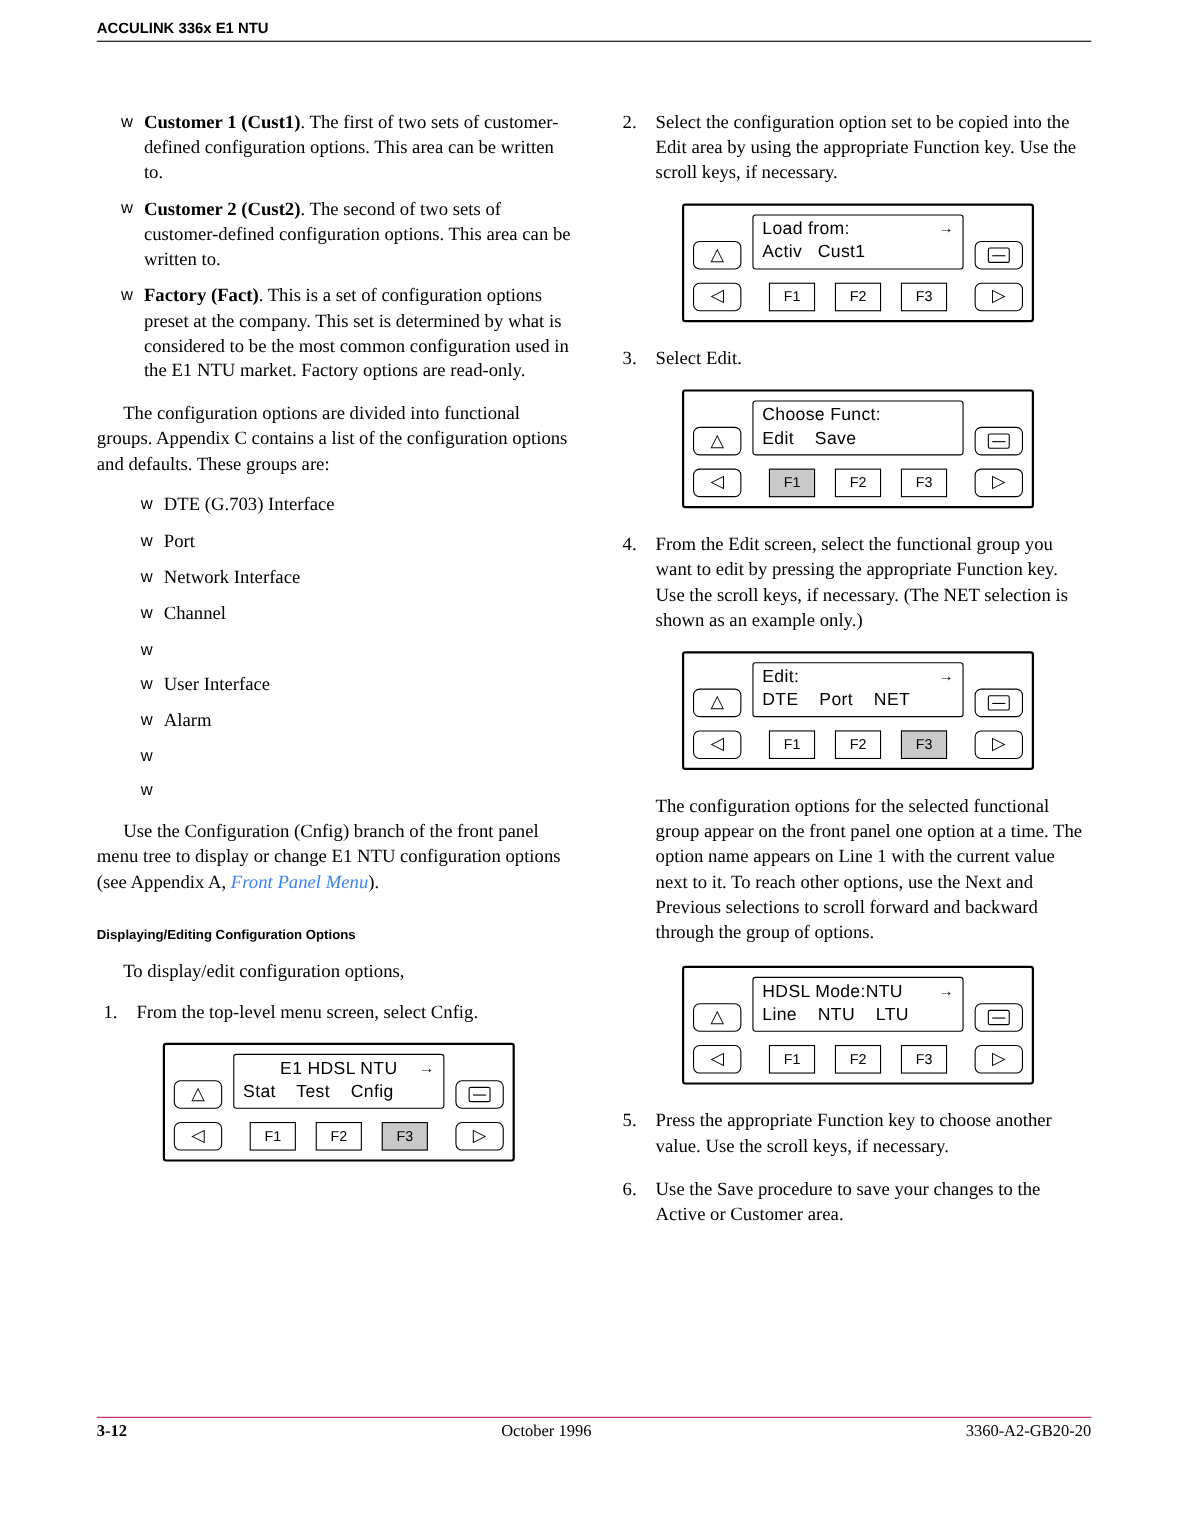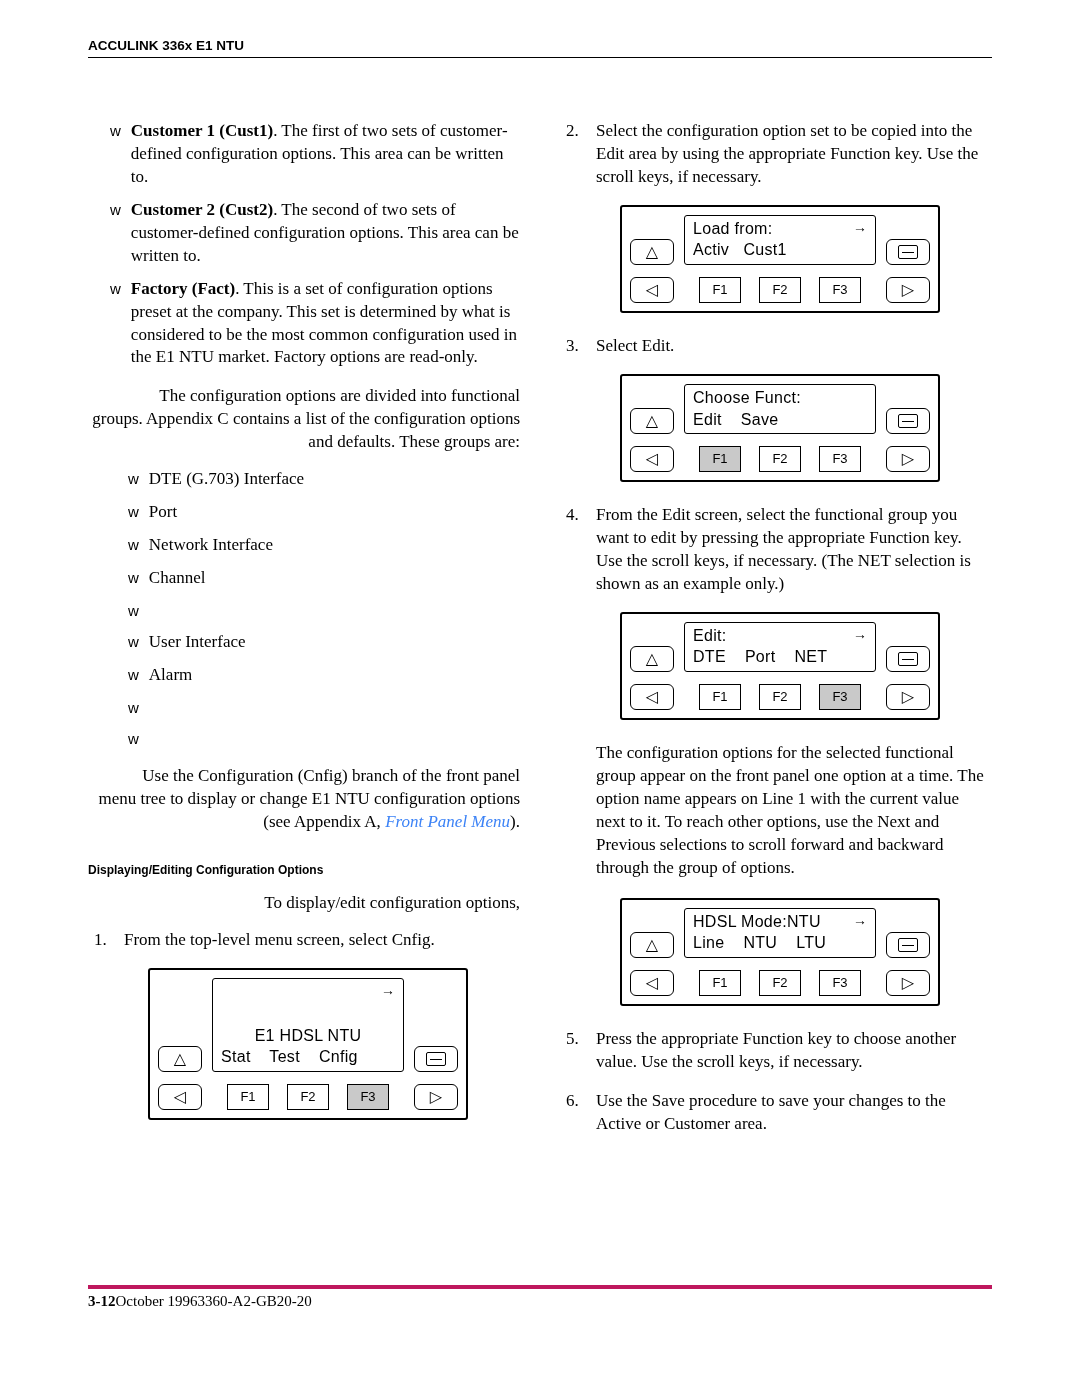--- a/index.html
+++ b/index.html
@@ -8,40 +8,40 @@
     background: #fff;
     font-family: "Times New Roman", Times, serif;
     color: #000;
     width: 1080px;
   }
   .page {
     width: 1080px;
     height: 1350px;
     position: relative;
     box-sizing: border-box;
-    padding: 38px 88px 40px 88px;
+    padding: 18px 88px 40px 88px;
   }
   .running-header {
     font-family: Arial, Helvetica, sans-serif;
     font-size: 13.5px;
     font-weight: bold;
     padding-bottom: 4px;
     border-bottom: 1.5px solid #000;
   }
   .columns {
     display: flex;
     gap: 40px;
     margin-top: 62px;
   }
   .col {
     flex: 1 1 0;
     font-size: 17px;
     line-height: 1.35;
   }
-  .col p { margin: 0 0 14px 0; text-align: right; }
+  .col p { margin: 0 0 14px 0; }
   .indent-para { text-indent: 24px; }
   .sub-heading {
     font-family: Arial, Helvetica, sans-serif;
     font-size: 12px;
     font-weight: bold;
     margin: 28px 0 14px 0;
   }
   .cross-ref { color: #3b82f6; font-style: italic; }
   ul.bullets, ul.sub-bullets {
     list-style: none;
@@ -118,21 +118,21 @@
     border: 1.6px solid #000;
     border-radius: 3px;
     padding: 2px 8px 3px 8px;
     font-family: Arial, Helvetica, sans-serif;
     font-size: 16px;
     position: relative;
     background: #fff;
   }
   .lcd .lcd-line { white-space: pre; letter-spacing: .3px; }
   .lcd .lcd-line.title { text-align: left; }
-  .lcd .lcd-line.title.ctr { text-align: center; margin-top: 44px; }
+  .lcd .lcd-line.title.ctr { text-align: center; }
   .lcd .arrow-ind {
     position: absolute;
     right: 8px;
     top: 2px;
     font-size: 14px;
   }
   .fkeys { flex: 1; display: flex; gap: 18px; justify-content: center; }
   .fkey {
     width: 40px;
     height: 24px;
@@ -160,25 +160,26 @@
   }
   .ic-exit::after {
     content: "";
     position: absolute;
     left: 3px; right: 3px; top: 50%;
     border-top: 1.4px solid #000;
   }
   .footer {
     position: absolute;
     left: 88px; right: 88px; bottom: 40px;
-    border-top: 4px solid #be185d;
+    border-top: 1px solid #be185d;
     padding-top: 4px;
     display: flex;
-    justify-content: flex-start;
+    justify-content: space-between;
     font-size: 15px;
+    gap: 15px;
   }
   .footer .pg { font-weight: bold; }
 </style>
 </head>
 <body>
 
 <div class="page">
   <div class="running-header">ACCULINK 336x E1 NTU</div>
 
   <div class="columns">

